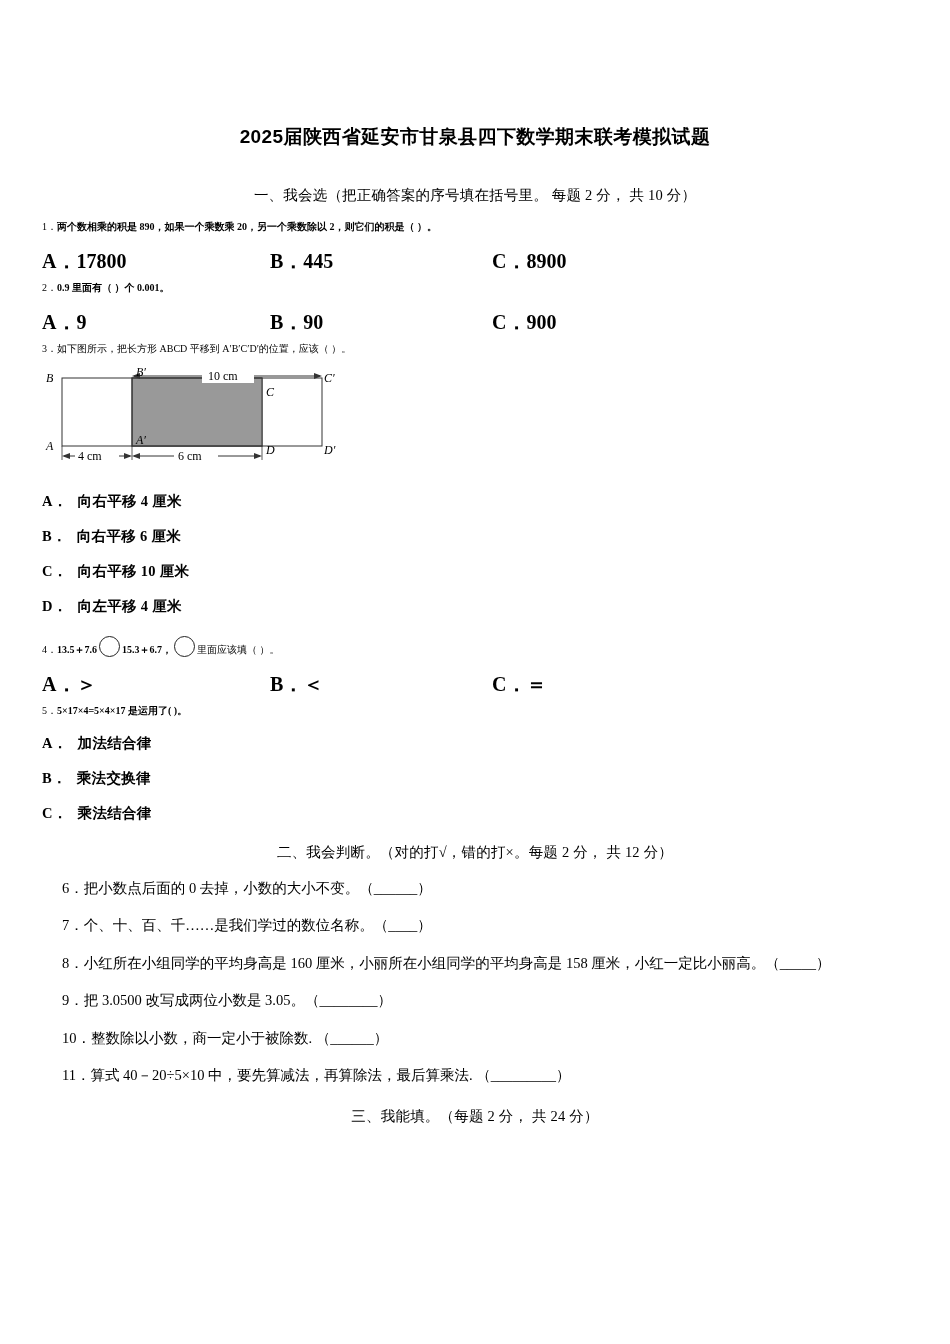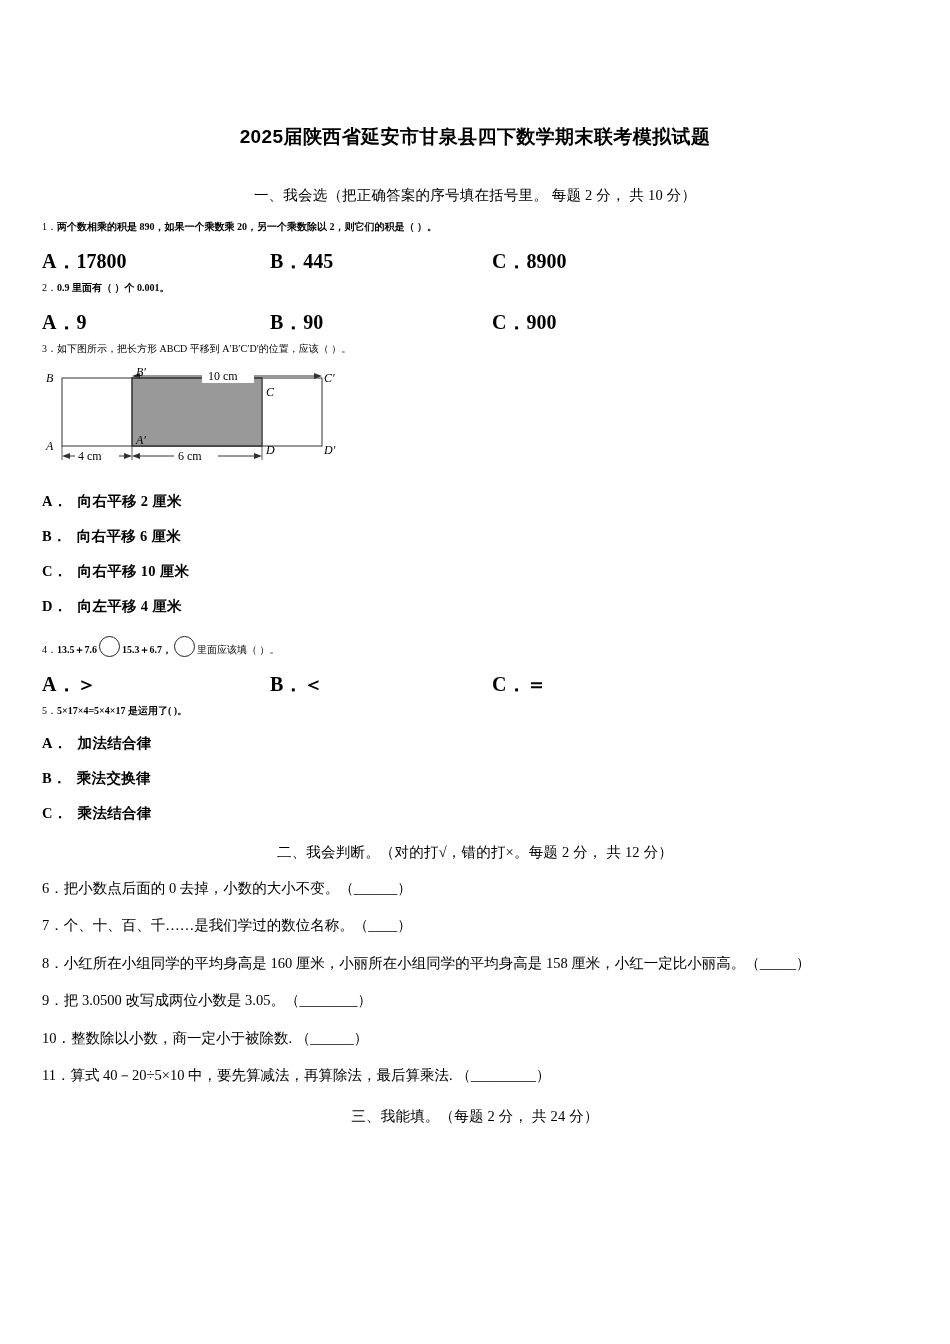--- a/index.html
+++ b/index.html
@@ -73,20 +73,21 @@
   .figure-wrap {
     position: relative;
     height: 112px;
     margin-top: 8px;
     margin-bottom: 4px;
   }
   .jud-q {
     font-size: 14.5px;
     margin-top: 15px;
     line-height: 1.55;
+    margin-left: 20px;
   }
   .circle-op {
     display: inline-block;
     width: 19px;
     height: 19px;
     border: 1px solid #222;
     border-radius: 50%;
     vertical-align: -4px;
     margin: 0 2px;
   }
@@ -157,21 +158,21 @@
       <text x="94" y="12" font-family="Liberation Serif, serif" font-size="12" font-style="italic" fill="#000">B′</text>
       <text x="224" y="32" font-family="Liberation Serif, serif" font-size="12" font-style="italic" fill="#000">C</text>
       <text x="282" y="18" font-family="Liberation Serif, serif" font-size="12" font-style="italic" fill="#000">C′</text>
       <text x="4" y="86" font-family="Liberation Serif, serif" font-size="12" font-style="italic" fill="#000">A</text>
       <text x="94" y="80" font-family="Liberation Serif, serif" font-size="12" font-style="italic" fill="#000">A′</text>
       <text x="224" y="90" font-family="Liberation Serif, serif" font-size="12" font-style="italic" fill="#000">D</text>
       <text x="282" y="90" font-family="Liberation Serif, serif" font-size="12" font-style="italic" fill="#000">D′</text>
     </svg>
   </div>
 
-  <div class="opt-block"><span class="lab">A．</span><span>向右平移 2 厘米</span></div>
+  <div class="opt-block"><span class="lab">A．</span><span>向右平移 4 厘米</span></div>
   <div class="opt-block"><span class="lab">B．</span><span>向右平移 6 厘米</span></div>
   <div class="opt-block"><span class="lab">C．</span><span>向右平移 10 厘米</span></div>
   <div class="opt-block"><span class="lab">D．</span><span>向左平移 4 厘米</span></div>
 
   <div class="q" style="margin-top:20px;">
     <span>4．</span><span class="bold">13.5＋7.6</span><span class="circle-op"></span><span class="bold">15.3＋6.7，</span><span class="circle-op"></span><span>里面应该填（   ）。</span>
   </div>
   <div class="opts">
     <span class="opt opt-a"><span class="lab">A．</span><span>＞</span></span>
     <span class="opt opt-b"><span class="lab">B．</span><span>＜</span></span>

